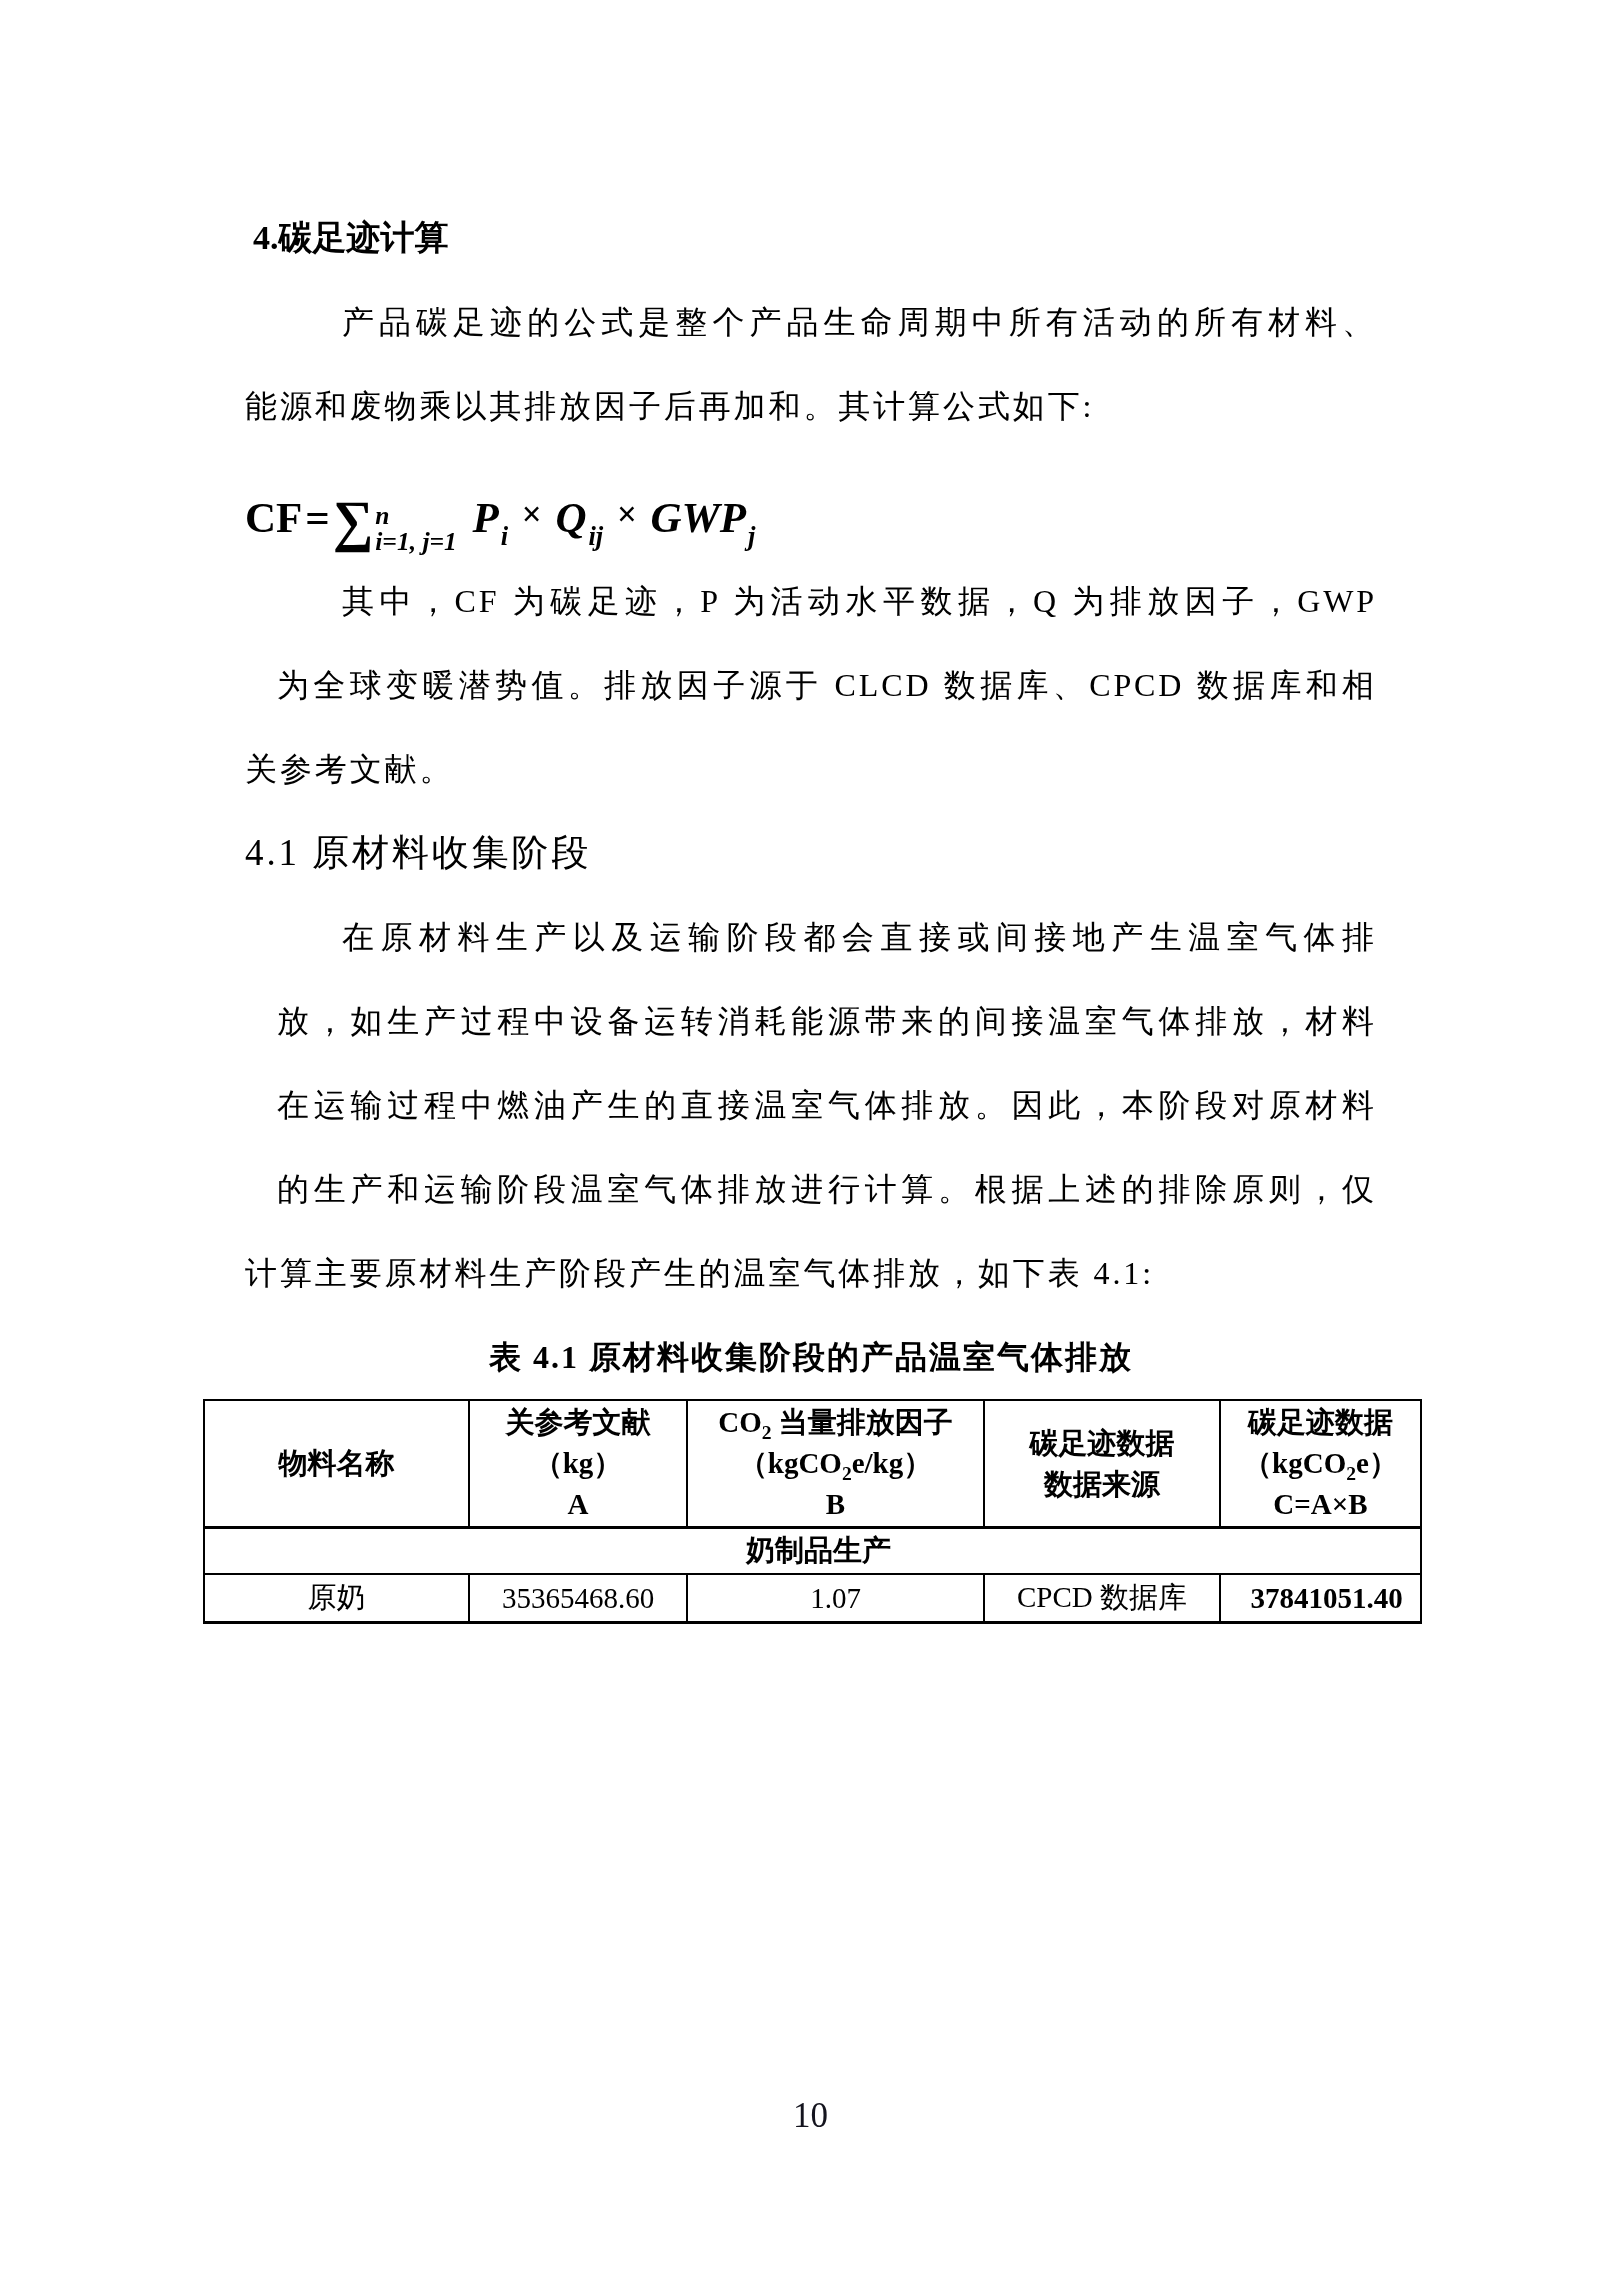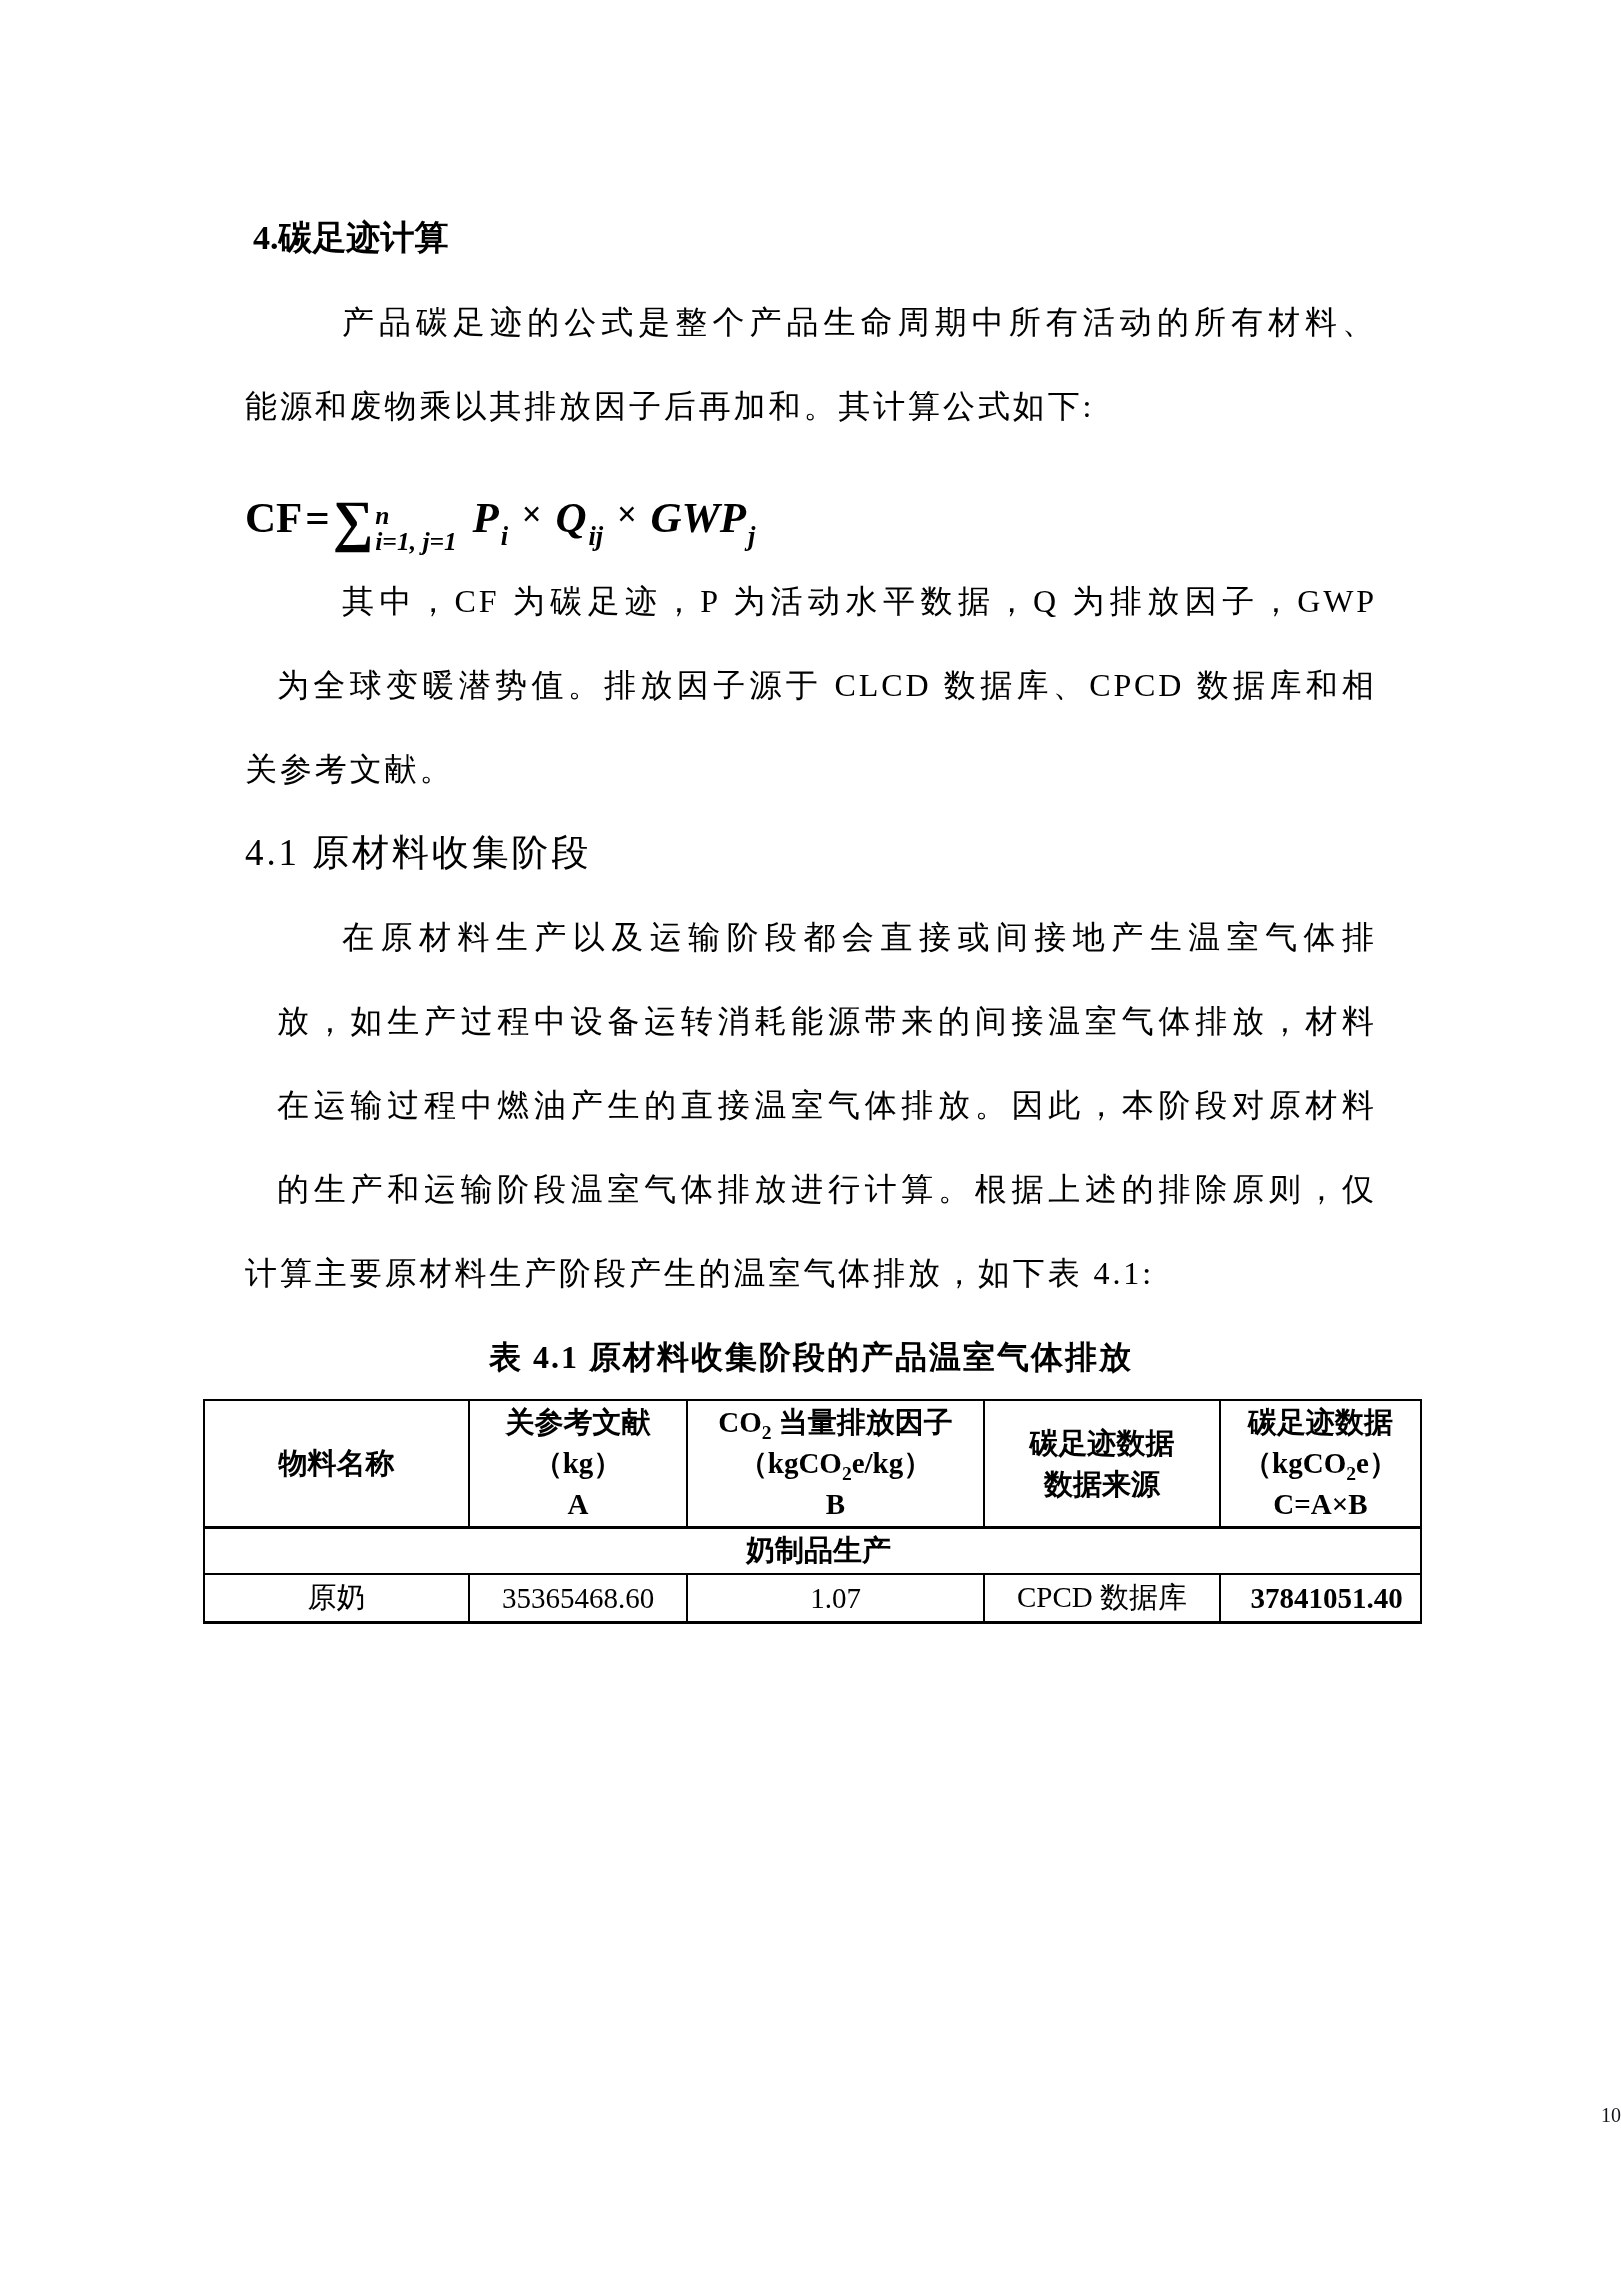--- a/index.html
+++ b/index.html
@@ -80,21 +80,21 @@
   table.data th:first-child, table.data td:first-child { border-left: none; }
   table.data thead th { border-bottom: 3.9px solid #000; font-weight: 700; font-size: 29px; }
   table.data tr.group td { border-bottom: 2.9px solid #000; }
   .hdr-line { line-height: 41px; }
   .hdr-line sub { font-size: 19.6px; line-height: 0; }
   table.data td { font-size: 29px; }
   table.data td.bold, table.data .bold { font-weight: 700; padding-left: 12px; }
 
   .page-num {
     position: absolute; top: 2080px; left: 0; width: 100%;
-    text-align: right; font-size: 20px; line-height: 71px; color: #14141e;
+    text-align: center; font-size: 35px; line-height: 71px; color: #14141e;
   }
 </style>
 </head>
 <body>
 
 <div class="page">
 
   <div class="text-col">
     <h1 class="h-main">4.碳足迹计算</h1>
 

